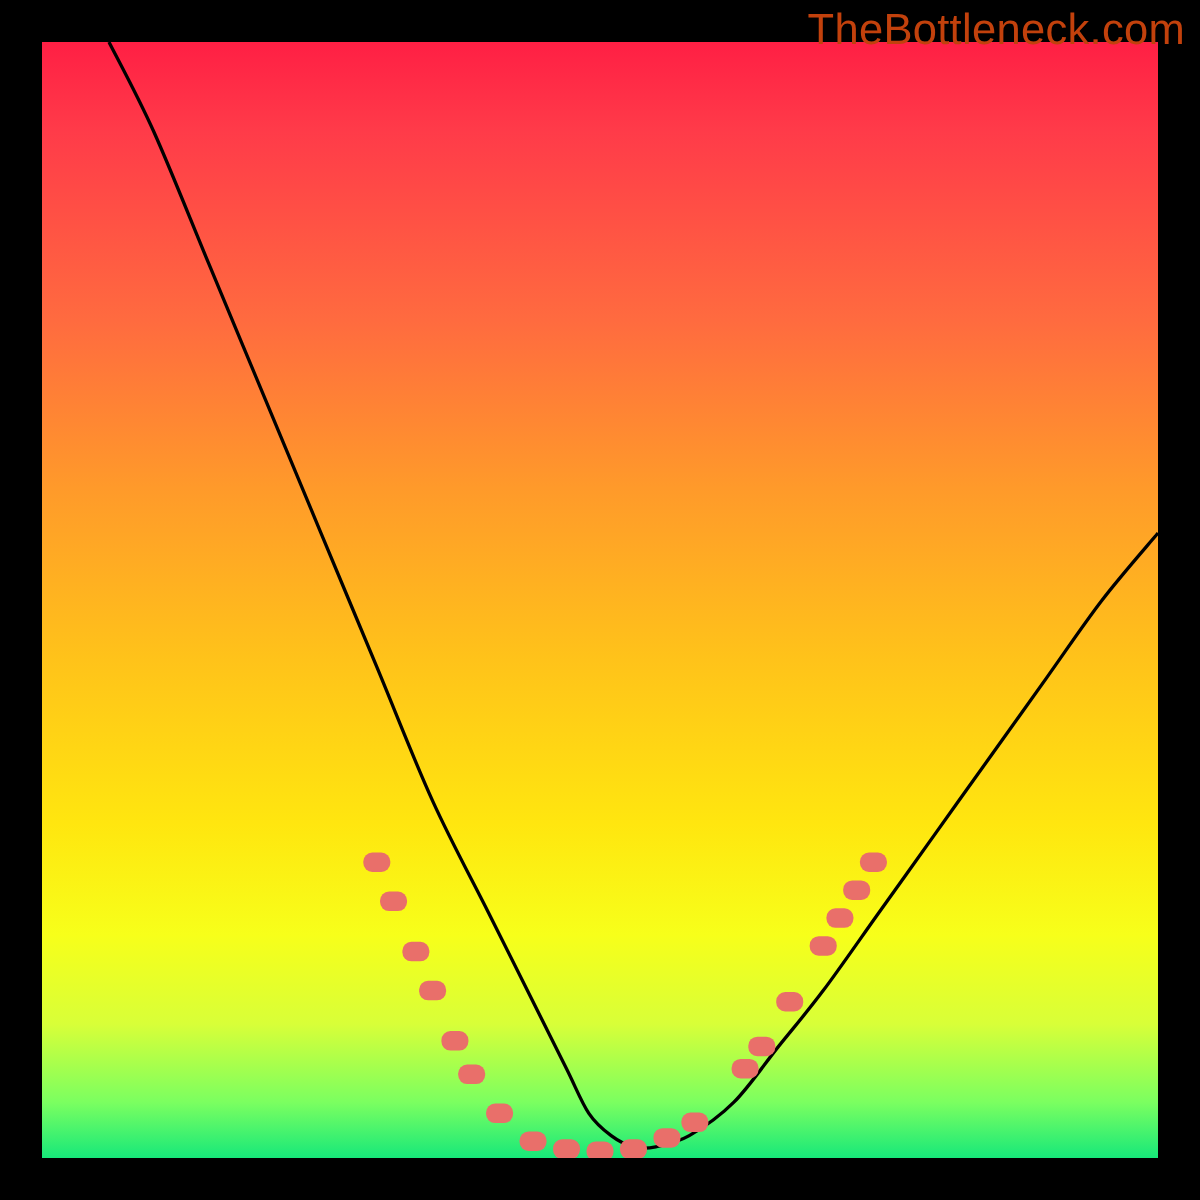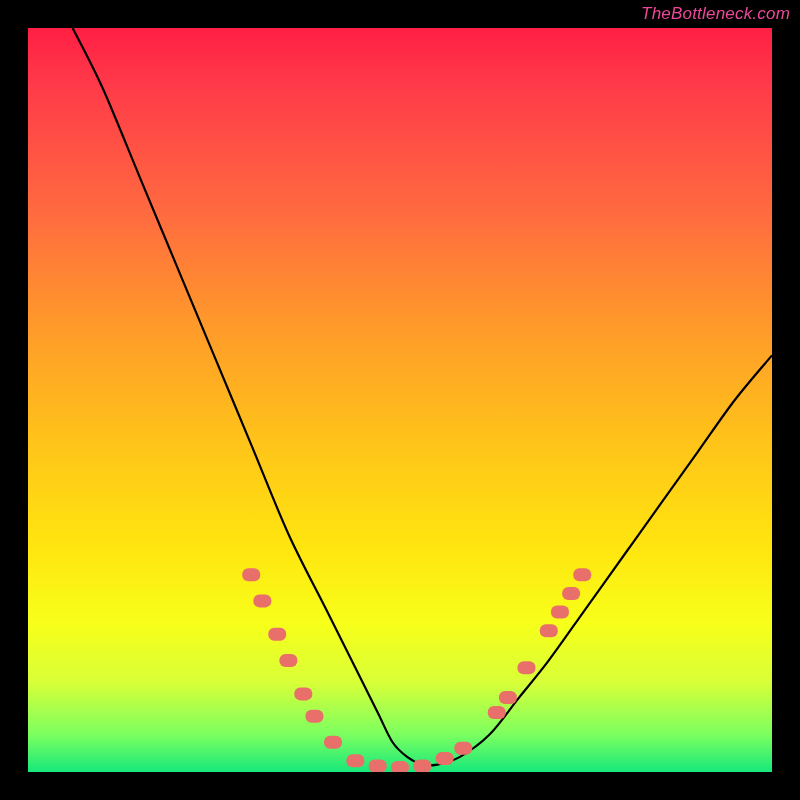--- a/index.html
+++ b/index.html
@@ -27,26 +27,25 @@
       #f7ff1a 80%,
       #d8ff38 88%,
       #7bff60 95%,
       #17e87a 100%
     );
   }
   .watermark {
     position: absolute;
     top: 4px;
     right: 10px;
-    color: #ec4899;
-    font-size: 17px;
+    color: #c2410c;
+    font-size: 29px;
     font-weight: 400;
     letter-spacing: 0.2px;
     user-select: none;
-    font-style: italic;
   }
   svg {
     position: absolute;
     left: 0;
     top: 0;
   }
   .curve {
     fill: none;
     stroke: #000;
     stroke-width: 2.2;

